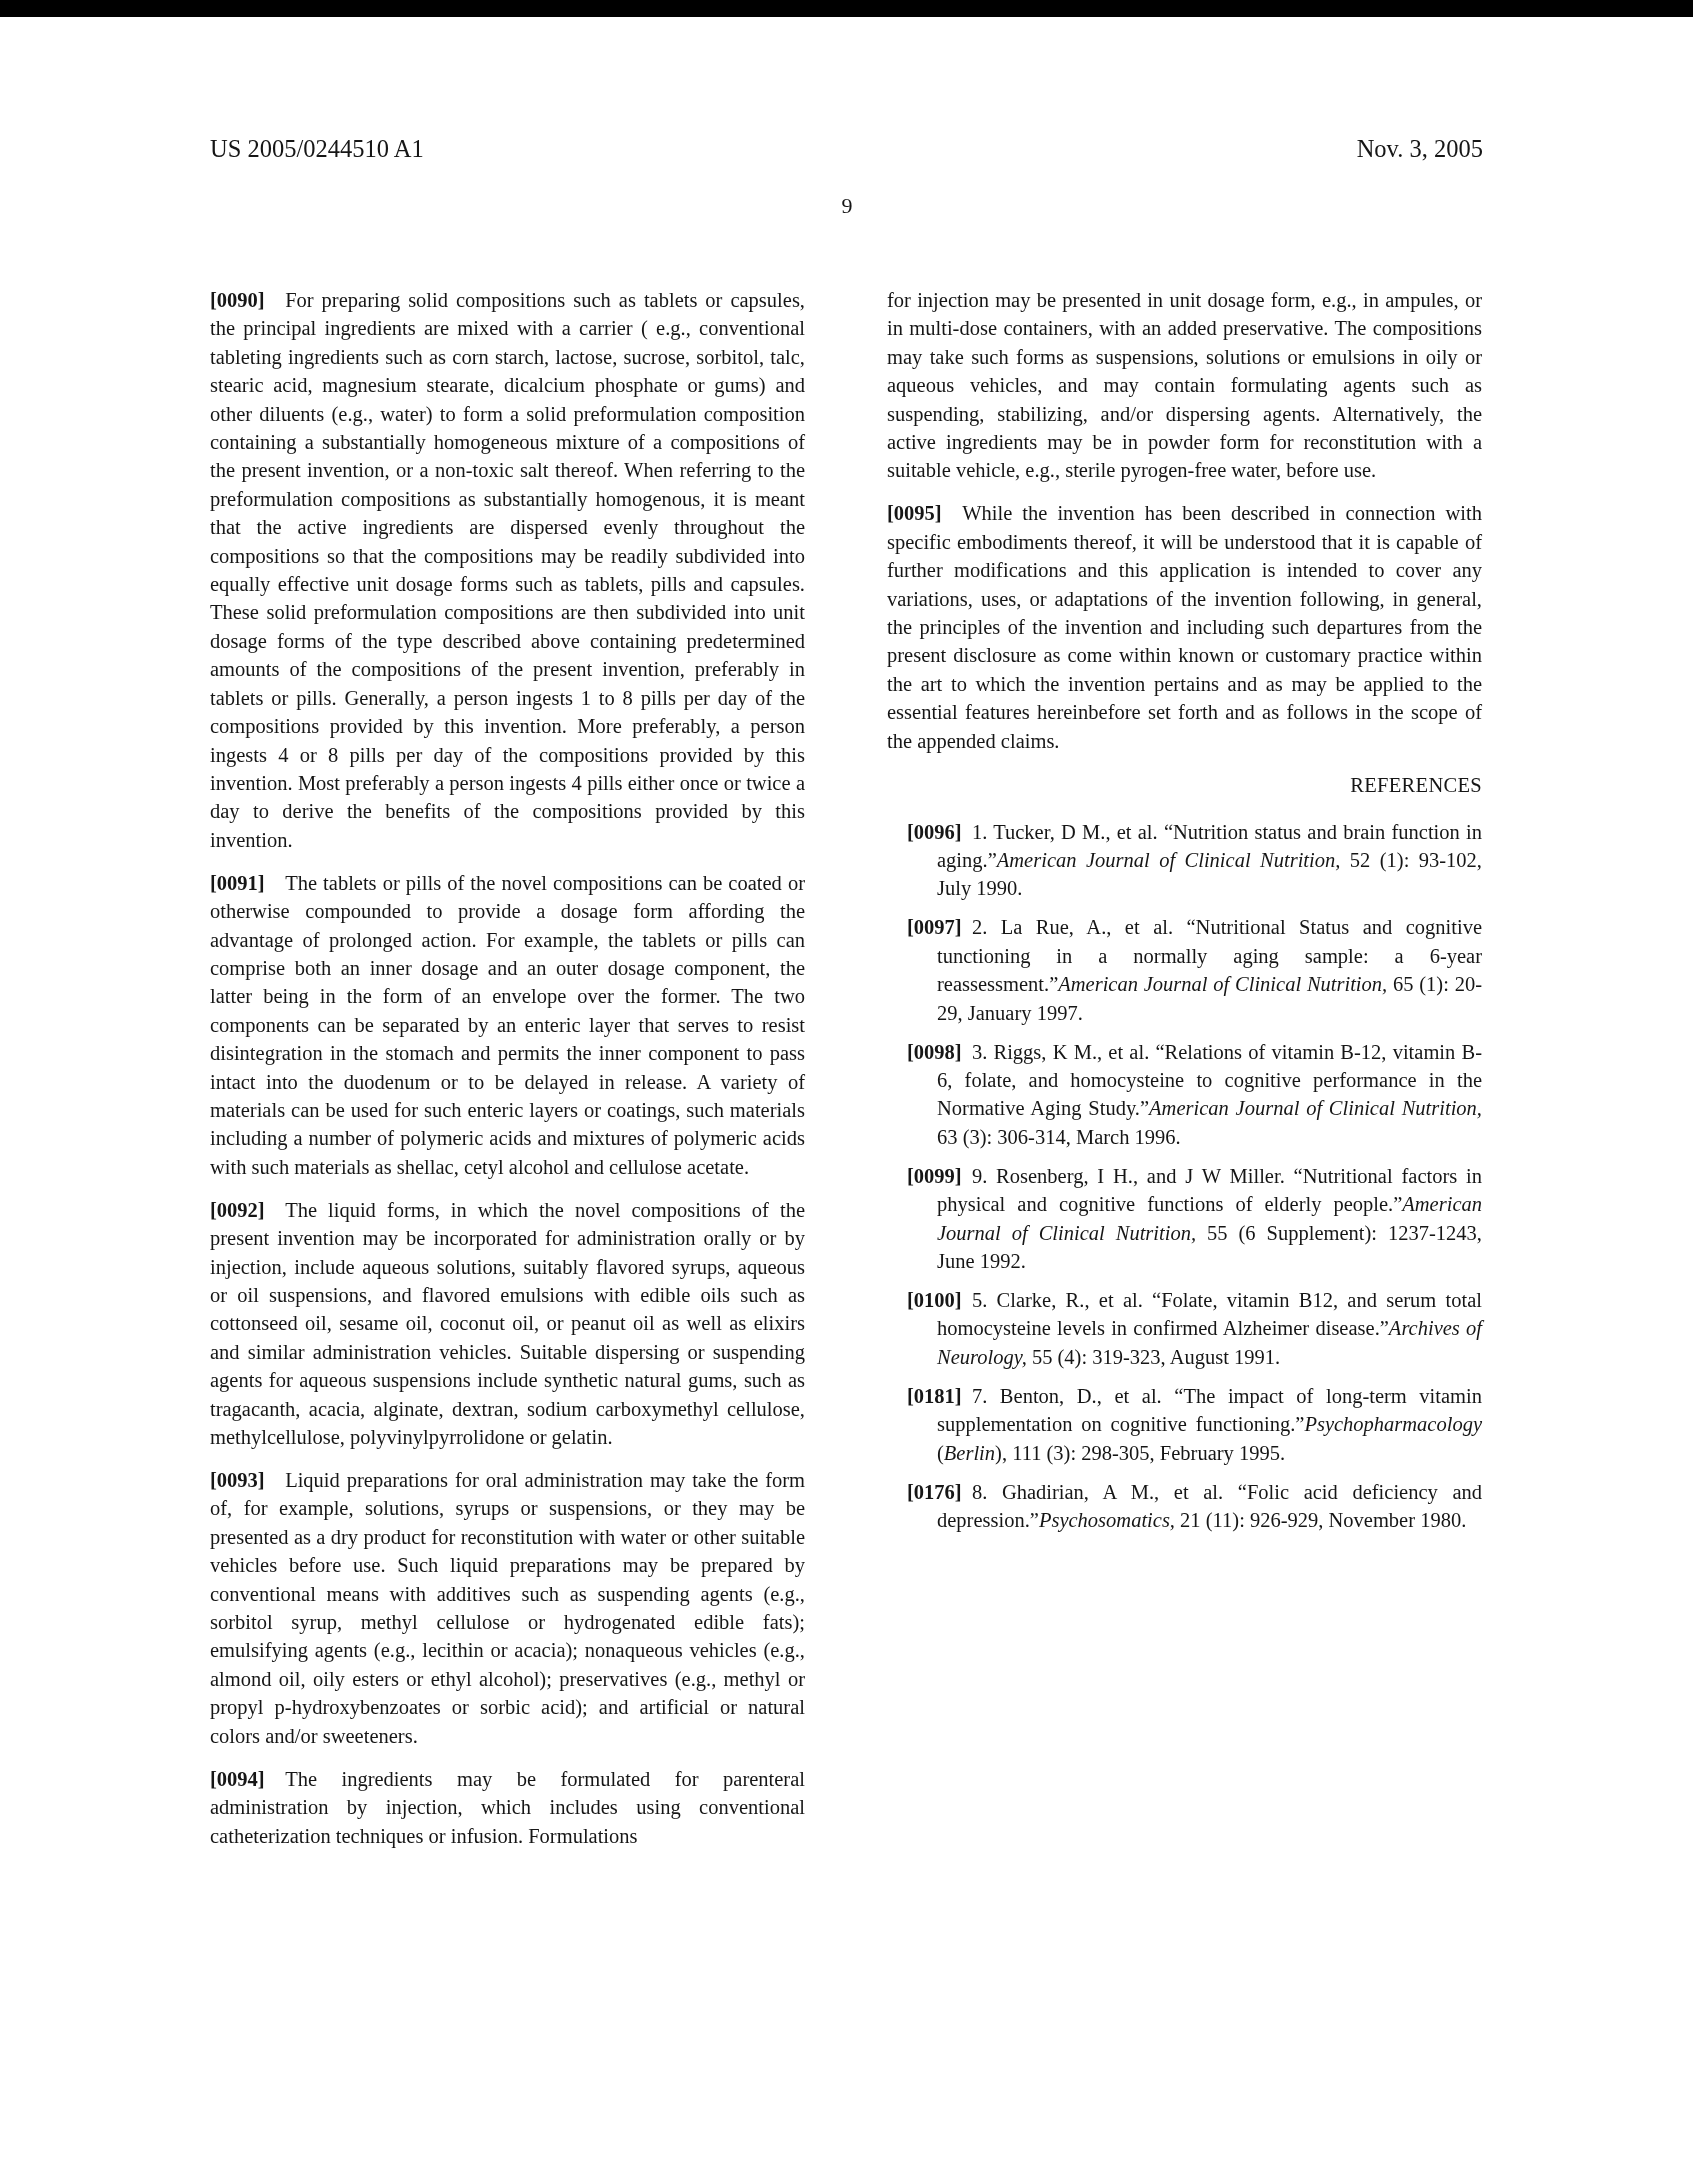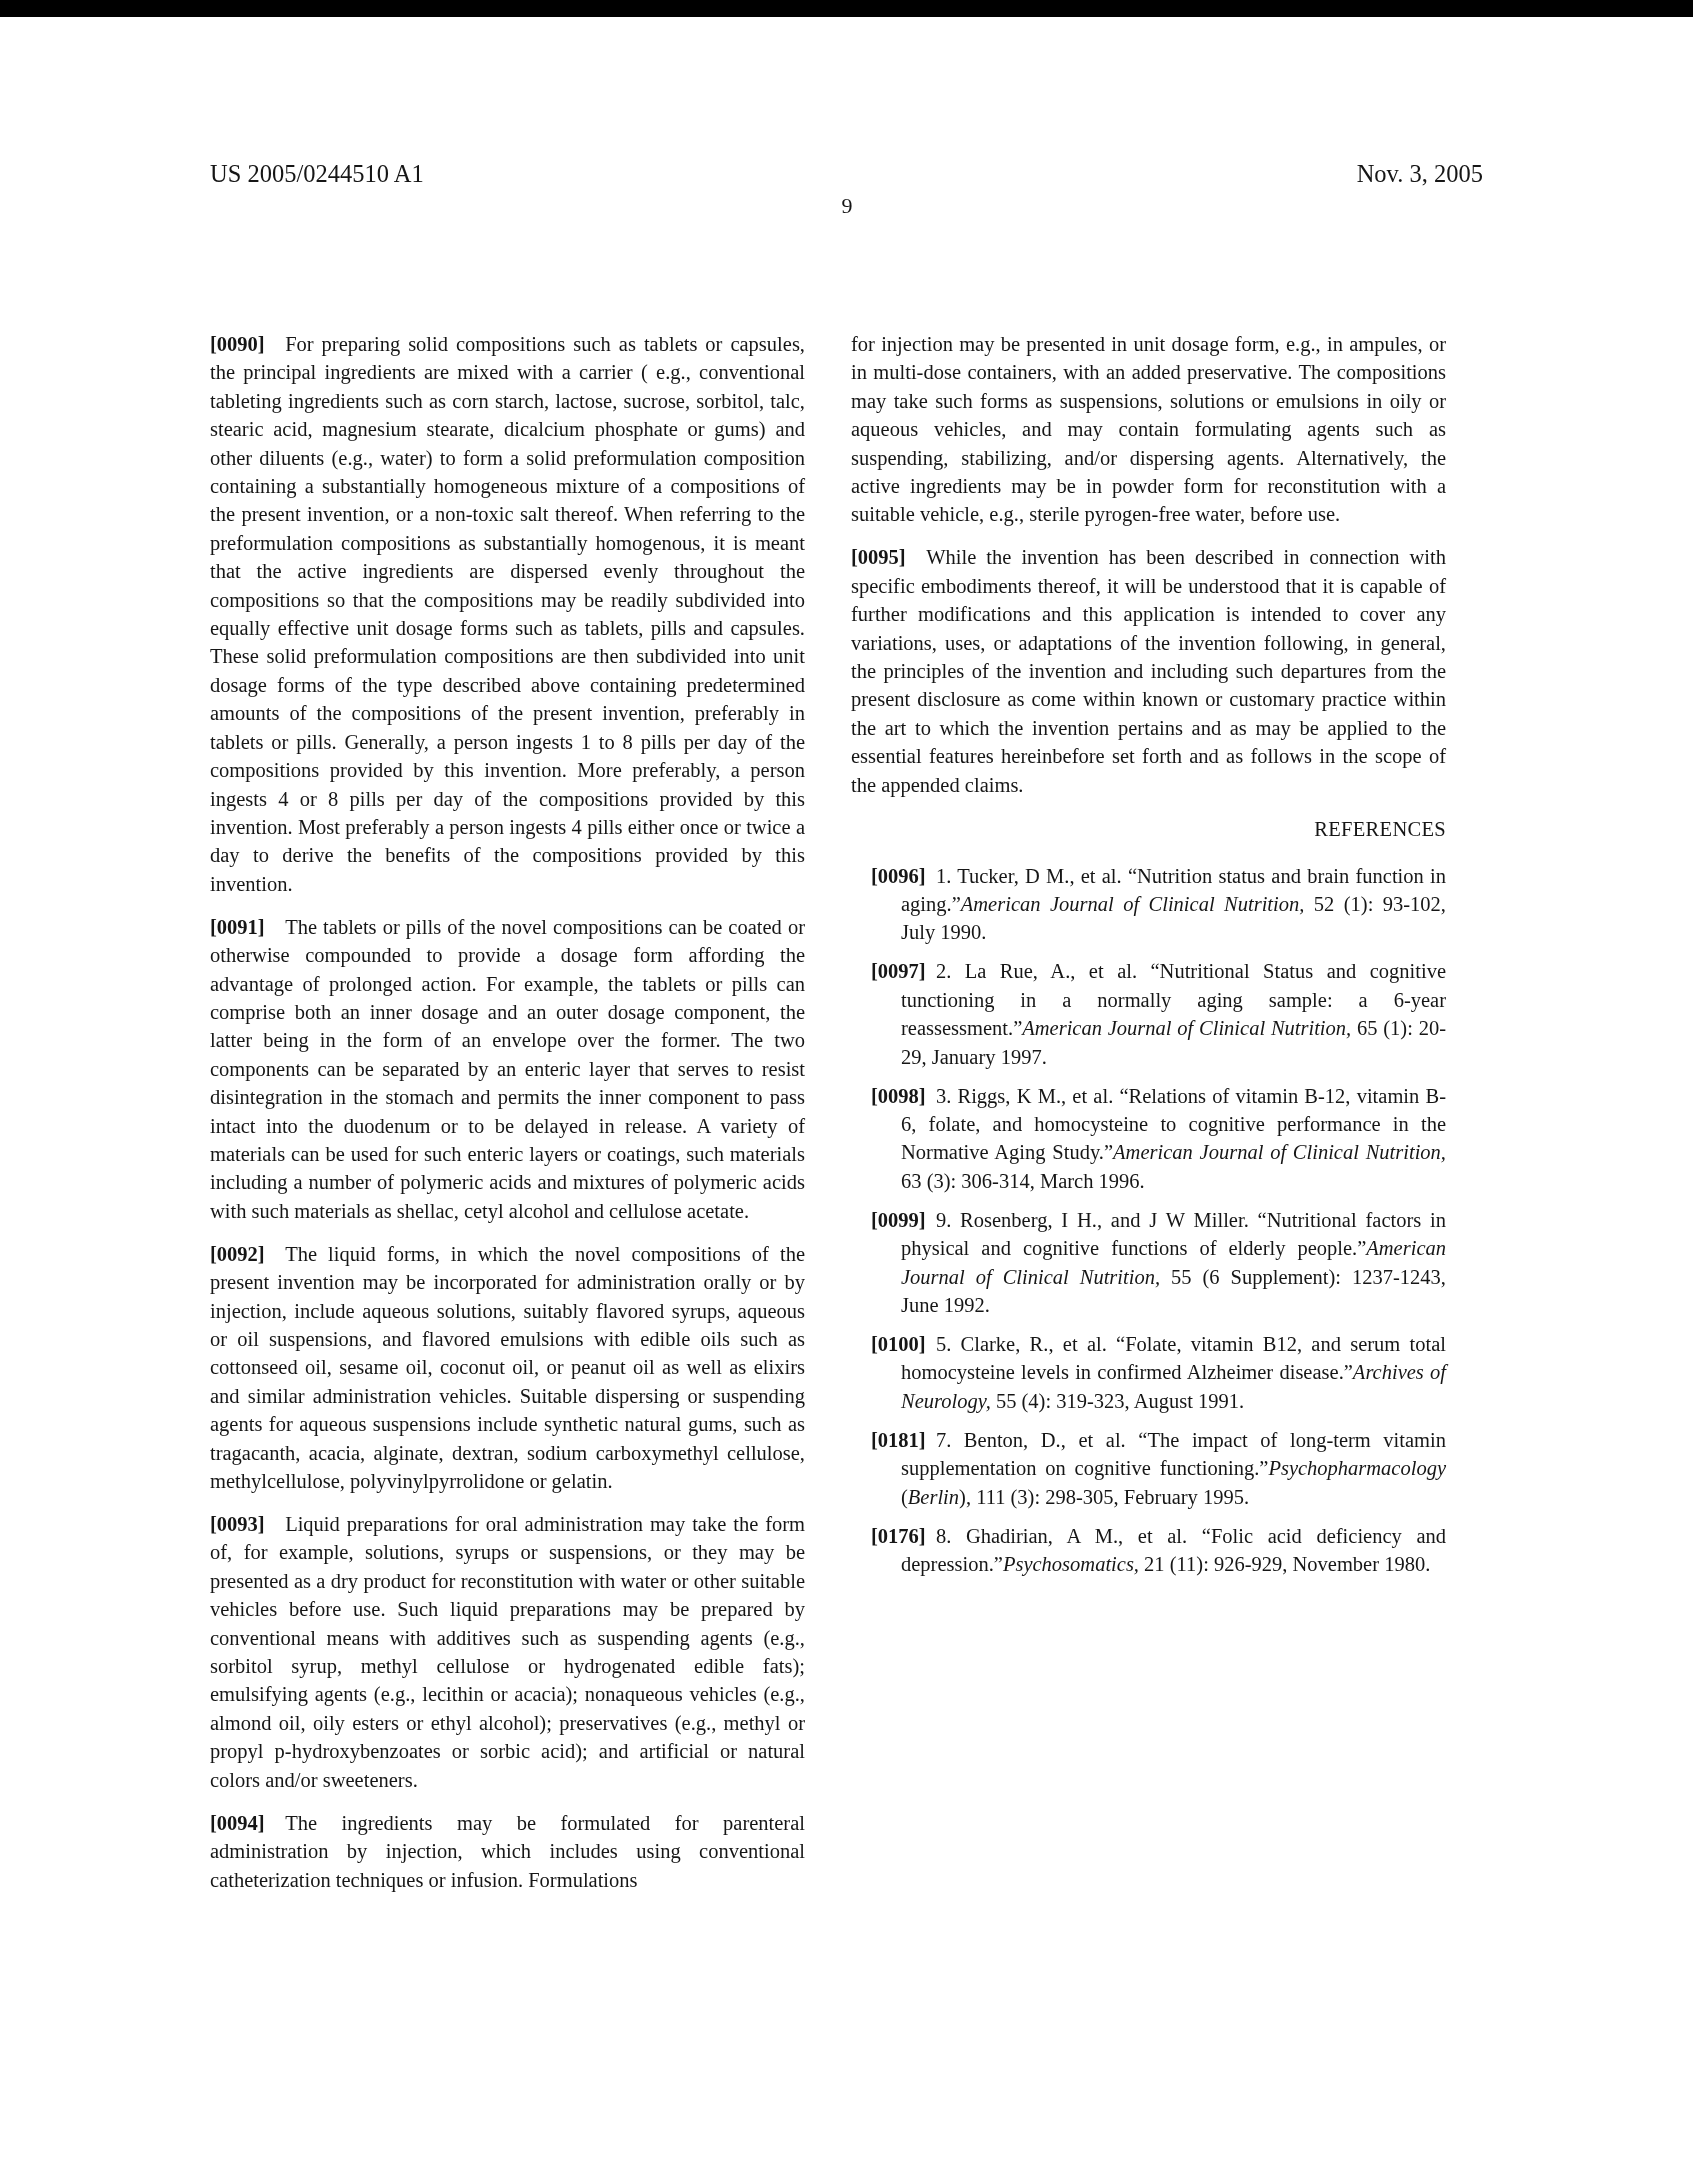--- a/index.html
+++ b/index.html
@@ -14,43 +14,42 @@
     overflow: hidden;
   }
   .scan-bar {
     position: absolute;
     top: 0; left: 0;
     width: 1694px; height: 17px;
     background: #000000;
   }
   .header-row {
     position: absolute;
-    top: 160px;
+    top: 135px;
     left: 210px;
     width: 1273px;
     display: flex;
     justify-content: space-between;
     font-size: 24.5px;
   }
   .page-num {
     position: absolute;
     top: 193px;
     left: 0;
     width: 1694px;
     text-align: center;
     font-size: 22px;
   }
   .columns {
     position: absolute;
     top: 286px;
     left: 210px;
     width: 1273px;
     display: flex;
-    column-gap: 46px;
-    margin-top: 44px;
+    column-gap: 82px;
   }
   .col { width: 595px; }
   .para {
     margin: 0 0 14.6px 0;
     text-align: justify;
     font-size: 20.5px;
     line-height: 28.4px;
     hyphens: auto;
   }
   .ptag { font-weight: bold; }

